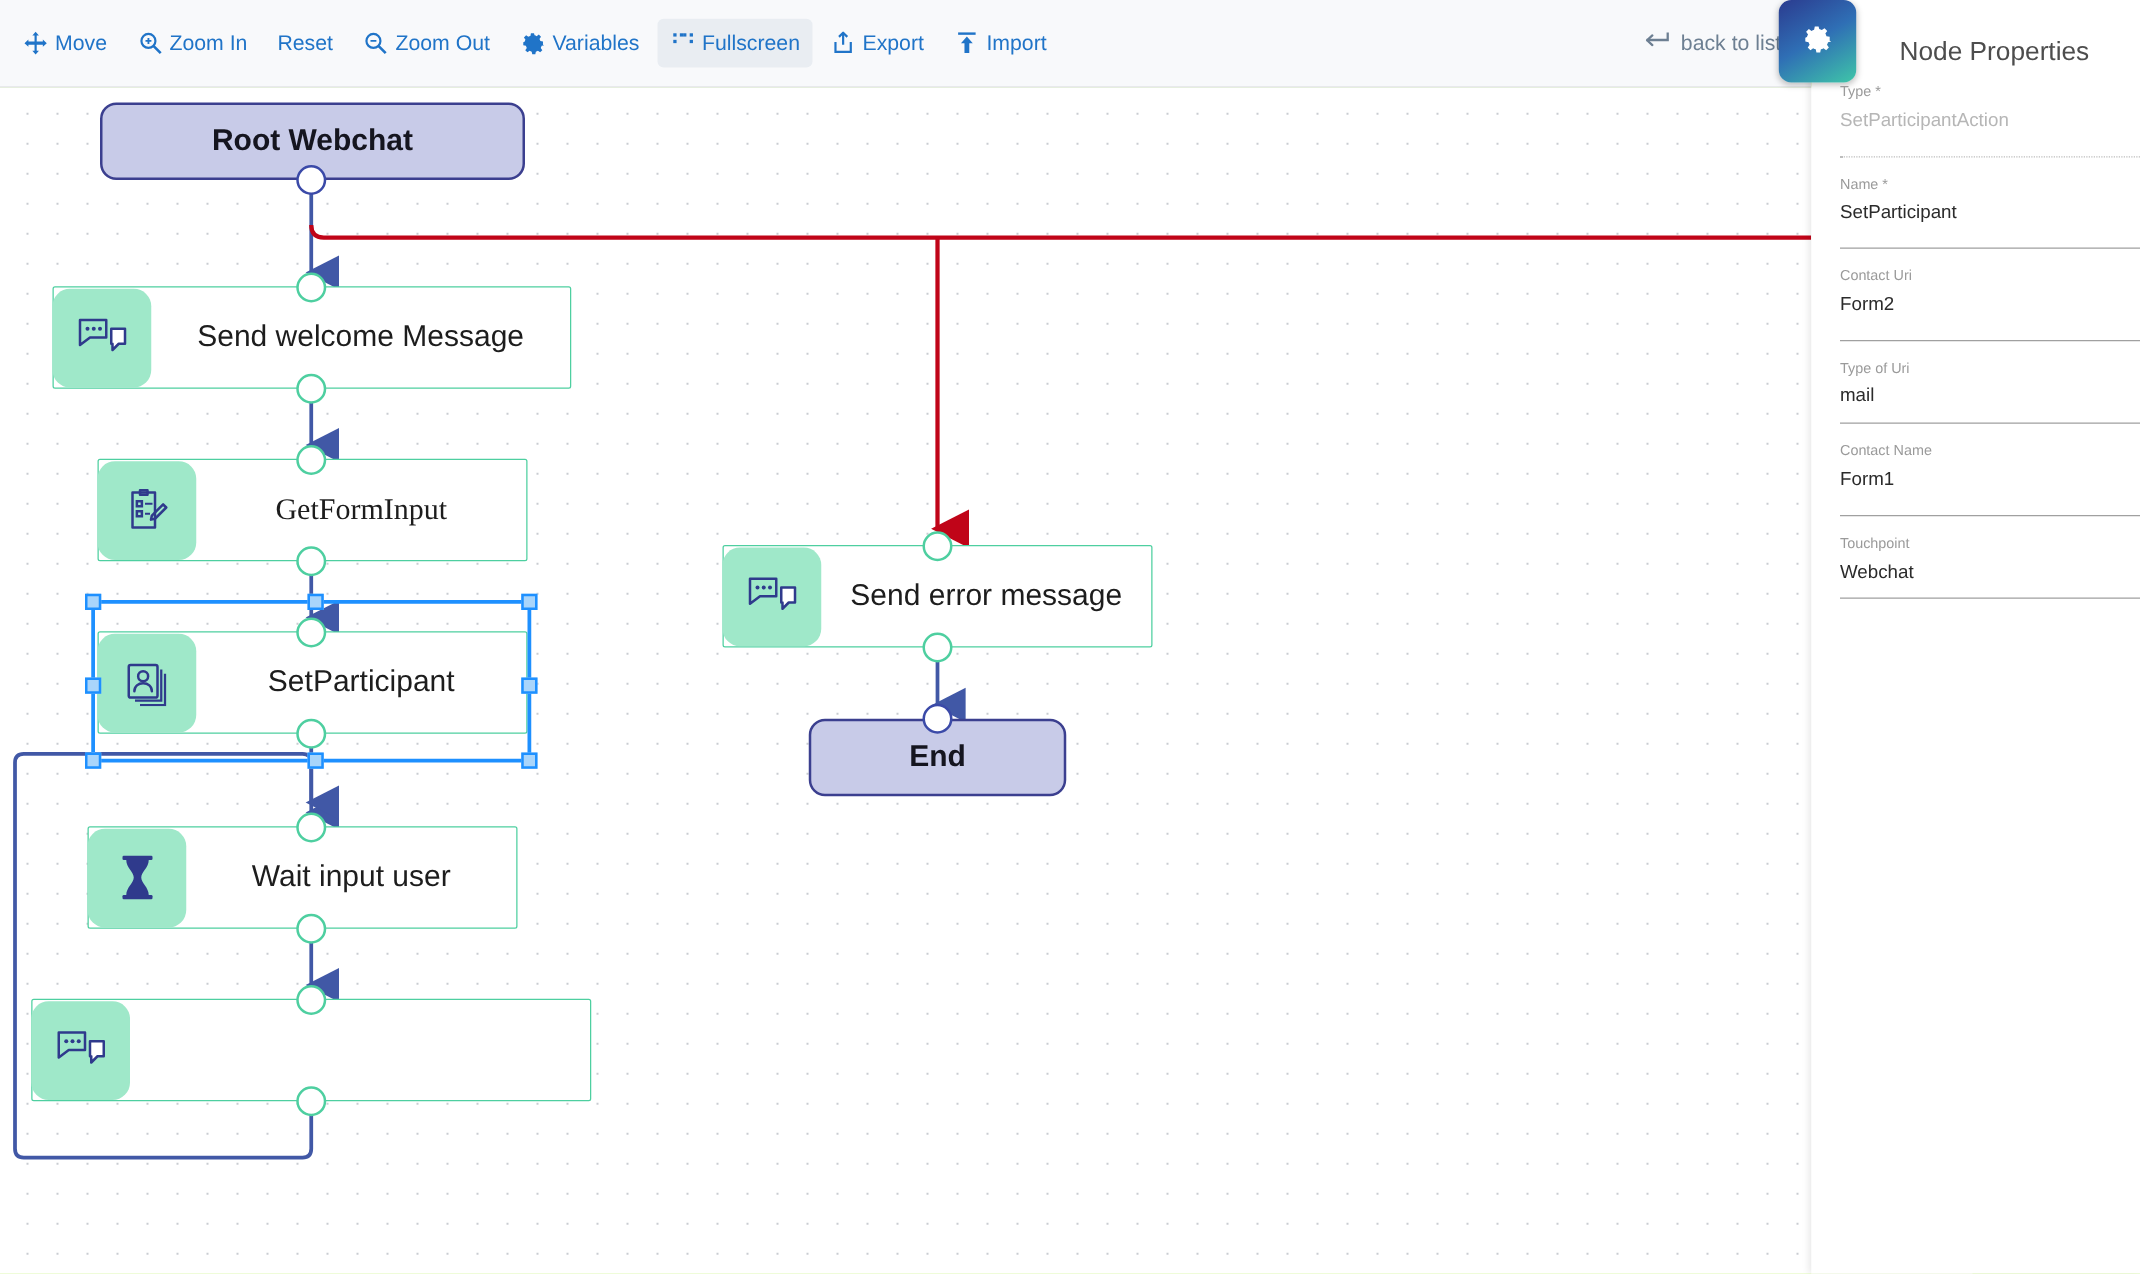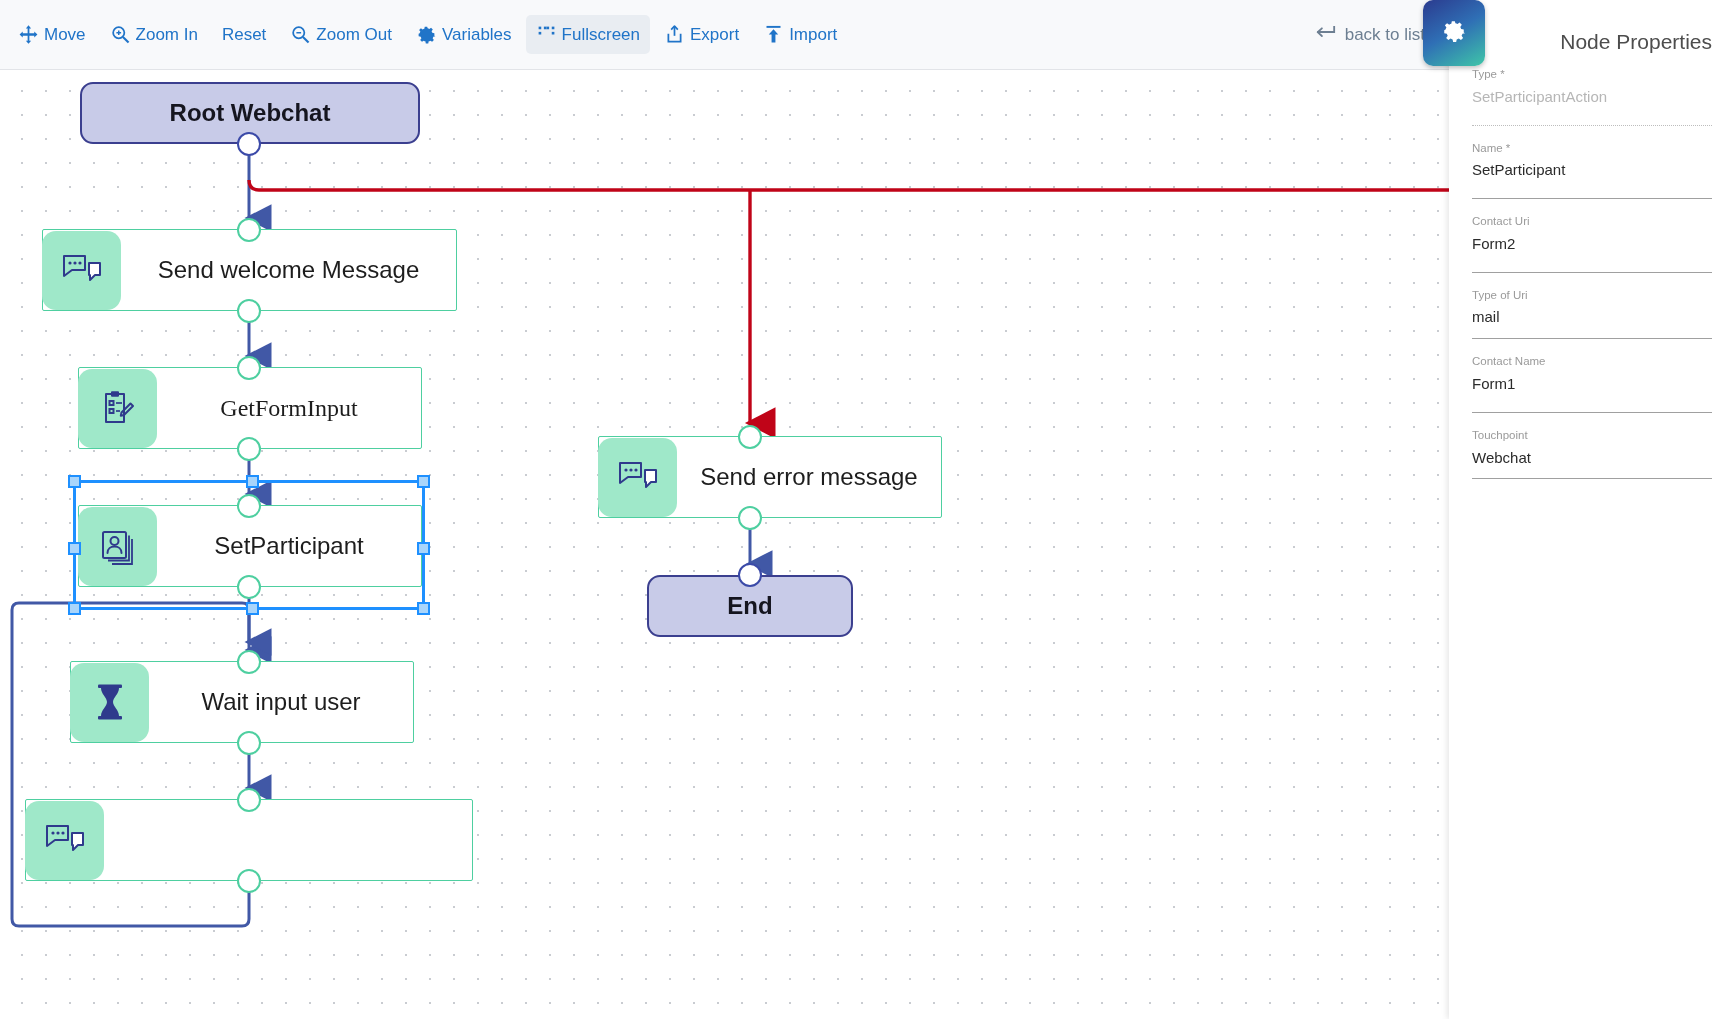--- a/index.html
+++ b/index.html
@@ -150,21 +150,21 @@
     background: linear-gradient(150deg, #2b3b8f 0%, #2f6fb5 48%, #3fc6a8 100%);
     display: flex;
     align-items: center;
     justify-content: center;
     box-shadow: 0 2px 5px rgba(0,0,0,0.25);
   }
   #panel-title {
     position: absolute;
     left: 0; top: 30px;
     width: 263px;
-    text-align: right;
+    text-align: center;
     padding-left: 30px;
     font-size: 21px;
     color: #4d4d4d;
   }
   #panel-fields {
     position: absolute;
     left: 0; top: 68px;
     width: 303px;
     padding: 0 20px 0 23px;
   }
@@ -426,21 +426,21 @@
           <path d="M27 10h11v12h-5l-5 5v-5h-1V10Z" stroke-linejoin="round" fill="#ffffff"></path>
           <circle cx="8" cy="10" r="1.6" fill="#2f3a8c" stroke="none"></circle>
           <circle cx="13" cy="10" r="1.6" fill="#2f3a8c" stroke="none"></circle>
           <circle cx="18" cy="10" r="1.6" fill="#2f3a8c" stroke="none"></circle>
         </svg>
       </span>
     </div>
     <div class="port green" style="left:237px; top:718px;"></div>
     <div class="port green" style="left:237px; top:799px;"></div>
 
-    <div class="node action" style="left:578px; top:366px; width:344px; height:82px;margin-left:20px;">
+    <div class="node action" style="left:578px; top:366px; width:344px; height:82px;">
       <span class="icon-box">
         <svg width="40" height="34" viewBox="0 0 40 34" fill="none" stroke="#2f3a8c" stroke-width="2">
           <path d="M2 3h21v14H10l-8 6V3Z" stroke-linejoin="round"></path>
           <path d="M27 10h11v12h-5l-5 5v-5h-1V10Z" stroke-linejoin="round" fill="#ffffff"></path>
           <circle cx="8" cy="10" r="1.6" fill="#2f3a8c" stroke="none"></circle>
           <circle cx="13" cy="10" r="1.6" fill="#2f3a8c" stroke="none"></circle>
           <circle cx="18" cy="10" r="1.6" fill="#2f3a8c" stroke="none"></circle>
         </svg>
       </span>
       <span class="node-label">Send error message</span>

